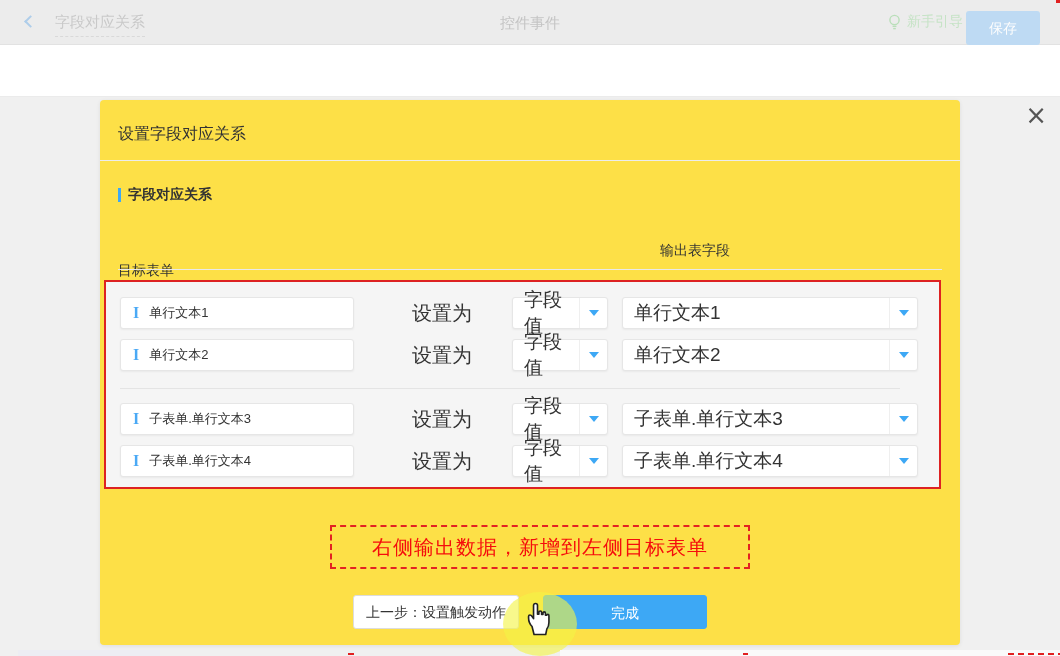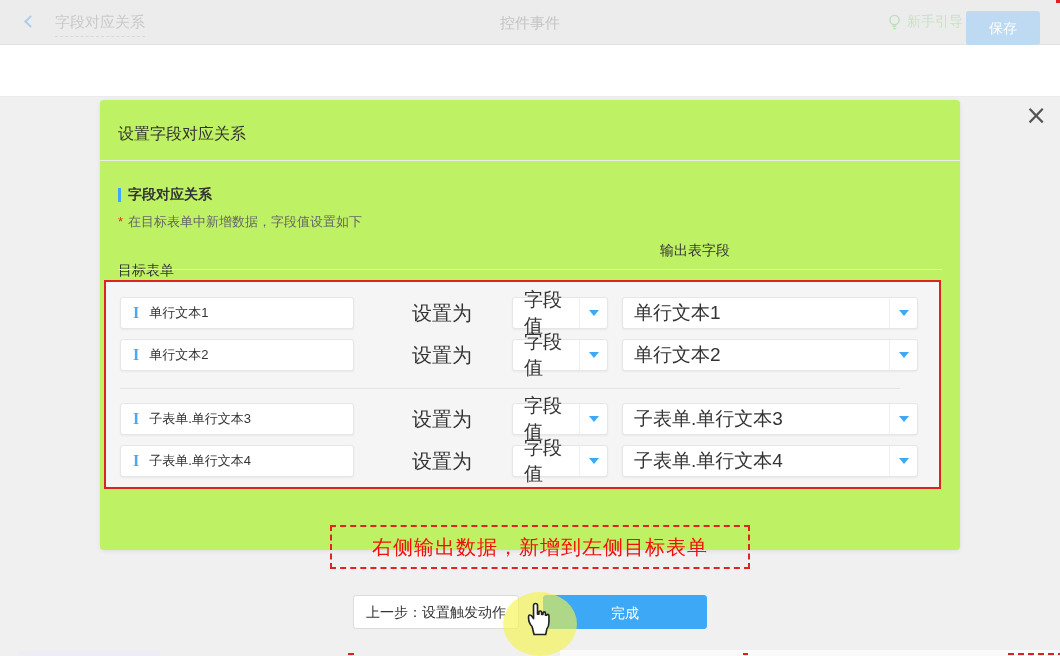--- a/index.html
+++ b/index.html
@@ -19,21 +19,21 @@
   .guide { left:888px; top:13px; display:flex; align-items:center; gap:6px; }
   .guide-label { font-size:14px; color:#c6e3c6; }
   .save-btn { left:966px; top:11px; width:74px; height:34px; background:#bedaf3; color:#fdfdfd; font-size:14px; border:none; border-radius:3px; text-align:center; line-height:34px; }
 
   
   .modal-head { left:0; top:45px; width:1060px; height:52px; background:#ffffff; border-bottom:1px solid #ebebeb; }
   .modal-title { left:0; right:0; top:61px; text-align:center; font-size:18px; color:#383838; }
   .modal-close { right:13px; top:55px; font-size:26px; line-height:30px; color:#555; cursor:pointer; font-family:"DejaVu Sans",sans-serif; }
 
   
-  .card { left:100px; top:100px; width:860px; height:450px; background:#bef264; border-radius:4px; box-shadow:0 1px 4px rgba(0,0,0,.08); }
+  .card { left:100px; top:100px; width:860px; height:545px; background:#fde047; border-radius:4px; box-shadow:0 1px 4px rgba(0,0,0,.08); }
   .card-header { left:18px; top:24px; font-size:16px; color:#333; }
   .card-header-divider { left:0; top:60px; width:860px; height:1px; background:#ececec; }
 
   .section-label { left:18px; top:86px; display:flex; align-items:center; font-size:14px; font-weight:bold; color:#333; }
   .section-bar { width:3px; height:14px; background:#3da8f5; margin-right:7px; display:inline-block; }
   .hint { left:18px; top:113px; font-size:13px; color:#666; }
   .hint .req { color:#f5222d; margin-right:5px; }
 
   .col-left  { left:18px;  top:142px; font-size:14px; color:#333;margin-top:20px; }
   .col-right { left:560px; top:142px; font-size:14px; color:#333; }
@@ -103,23 +103,20 @@
 </div>
 
 <div class="abs card">
   <div class="abs card-header">设置字段对应关系</div>
   <div class="abs card-header-divider"></div>
 
   <div class="abs section-label">
     <span class="section-bar"></span>
     <span>字段对应关系</span>
   </div>
-  <div class="abs hint">
-    <span class="req">*</span><span>在目标表单中新增数据，字段值设置如下</span>
-  </div>
 
   <div class="abs col-left">目标表单</div>
   <div class="abs col-right">输出表字段</div>
   <div class="abs col-divider"></div>
 
   <div class="abs map-box">
 
     <div class="map-row row-0">
       <div class="field-box">
         <span class="t-icon">I</span>

